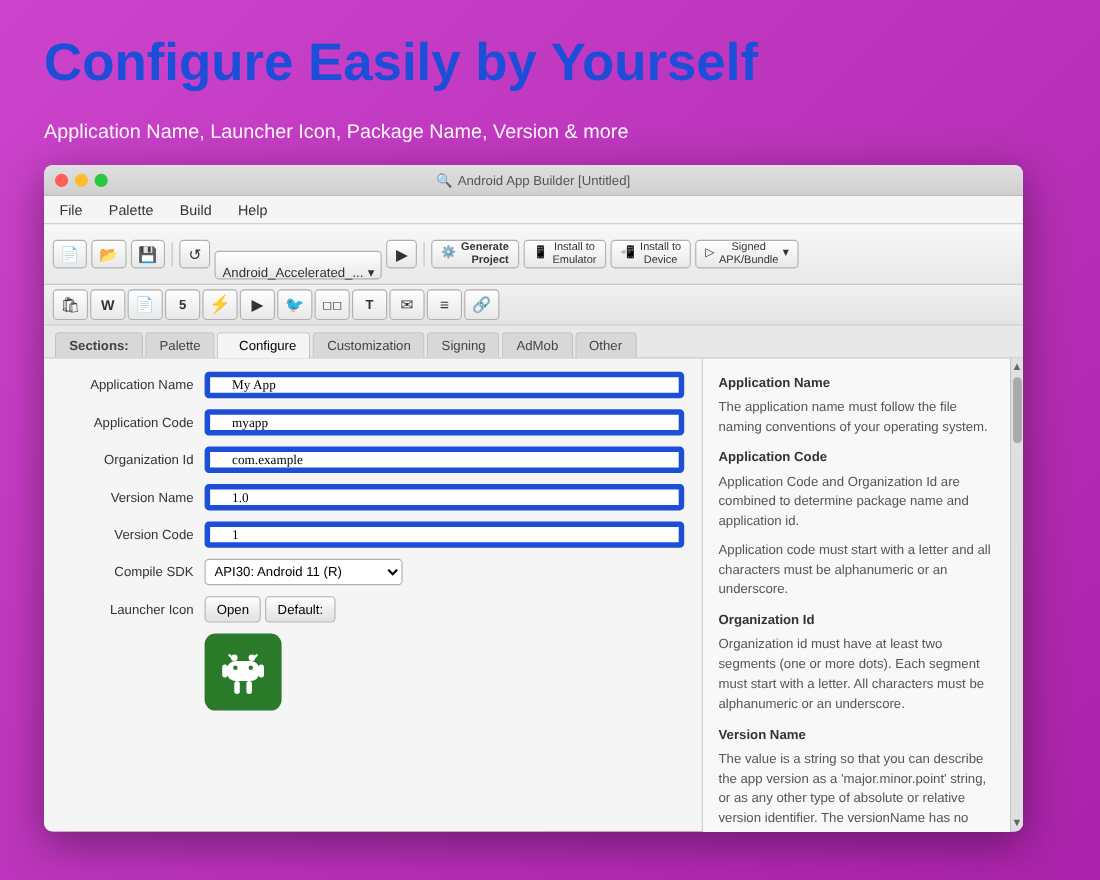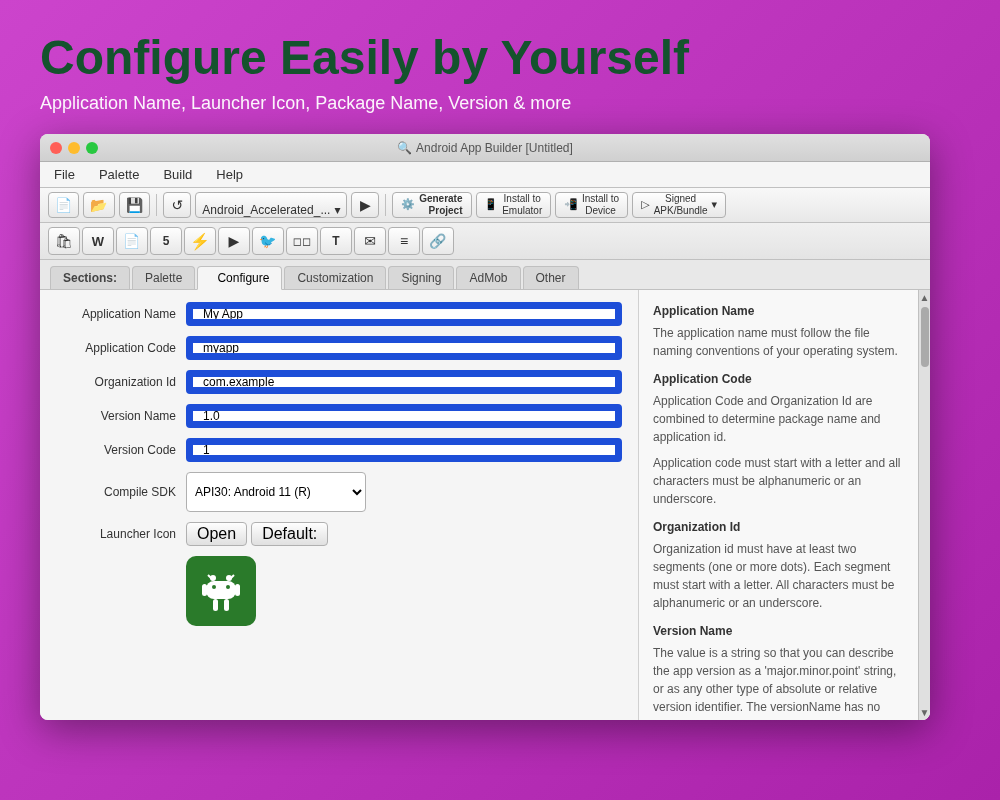--- a/index.html
+++ b/index.html
@@ -8,24 +8,24 @@
       font-family: -apple-system, BlinkMacSystemFont, 'Segoe UI', sans-serif;
       width: 1000px;
       height: 800px;
       overflow: hidden;
       display: flex;
       flex-direction: column;
       align-items: flex-start;
       padding: 30px 40px 20px 40px;
     }
     .hero-title {
-      color: #14532d;
+      color: #1d4ed8;
       font-size: 48px;
       font-weight: 700;
-      margin-bottom: 8px;
+      margin-bottom: 24px;
     }
     .hero-subtitle {
       color: white;
       font-size: 18px;
       font-weight: 400;
       margin-bottom: 20px;
       opacity: 0.95;
     }
     .window {
       width: 890px;
@@ -95,28 +95,29 @@
       align-items: center;
       justify-content: center;
       min-width: 28px;
       height: 26px;
       color: #333;
     }
     .tb-dropdown {
       background: linear-gradient(to bottom, #fefefe, #e8e8e8);
       border: 1px solid #b0b0b0;
       border-radius: 4px;
-      padding: 0 6px;
-      font-size: 12px;
-      display: flex;
-      align-items: flex-end;
+      padding: 12px 6px;
+      font-size: 12px;
+      display: flex;
+      align-items: flex-start;
       gap: 4px;
       cursor: pointer;
       height: 26px;
       color: #333;
+      margin-top: 20px;
     }
     .tb-sep { width: 1px; background: #c0c0c0; height: 22px; margin: 0 2px; }
     .tb-action {
       background: linear-gradient(to bottom, #fefefe, #e8e8e8);
       border: 1px solid #b0b0b0;
       border-radius: 4px;
       padding: 2px 8px;
       cursor: pointer;
       font-size: 11px;
       display: flex;
@@ -194,43 +195,44 @@
     .form-label {
       width: 130px;
       font-size: 12px;
       color: #333;
       text-align: right;
       padding-right: 10px;
     }
     .form-input {
       flex: 1;
       height: 24px;
-      border: 7px solid #1d4ed8;
-      border-radius: 4px;
-      padding: 2px 10px;
+      border: 5px solid #1d4ed8;
+      border-radius: 4px;
+      padding: 2px 20px;
       font-size: 12px;
       background: white;
       outline: none;
+      font-family: Liberation Serif, serif;
     }
     .form-select {
-      height: 40px;
+      height: 24px;
       border: 1px solid #b0b0b0;
       border-radius: 4px;
       padding: 2px 4px;
       font-size: 12px;
       background: white;
       cursor: pointer;
       min-width: 180px;
     }
     .form-btn {
       background: linear-gradient(to bottom, #fefefe, #e0e0e0);
       border: 1px solid #b0b0b0;
       border-radius: 4px;
       padding: 1px 10px;
-      font-size: 16px;
+      font-size: 12px;
       cursor: pointer;
       height: 24px;
     }
     .form-btn + .form-btn { margin-left: 4px; }
     .launcher-icon-preview {
       width: 70px;
       height: 70px;
       background: #2a7a2a;
       border-radius: 10px;
       display: flex;

